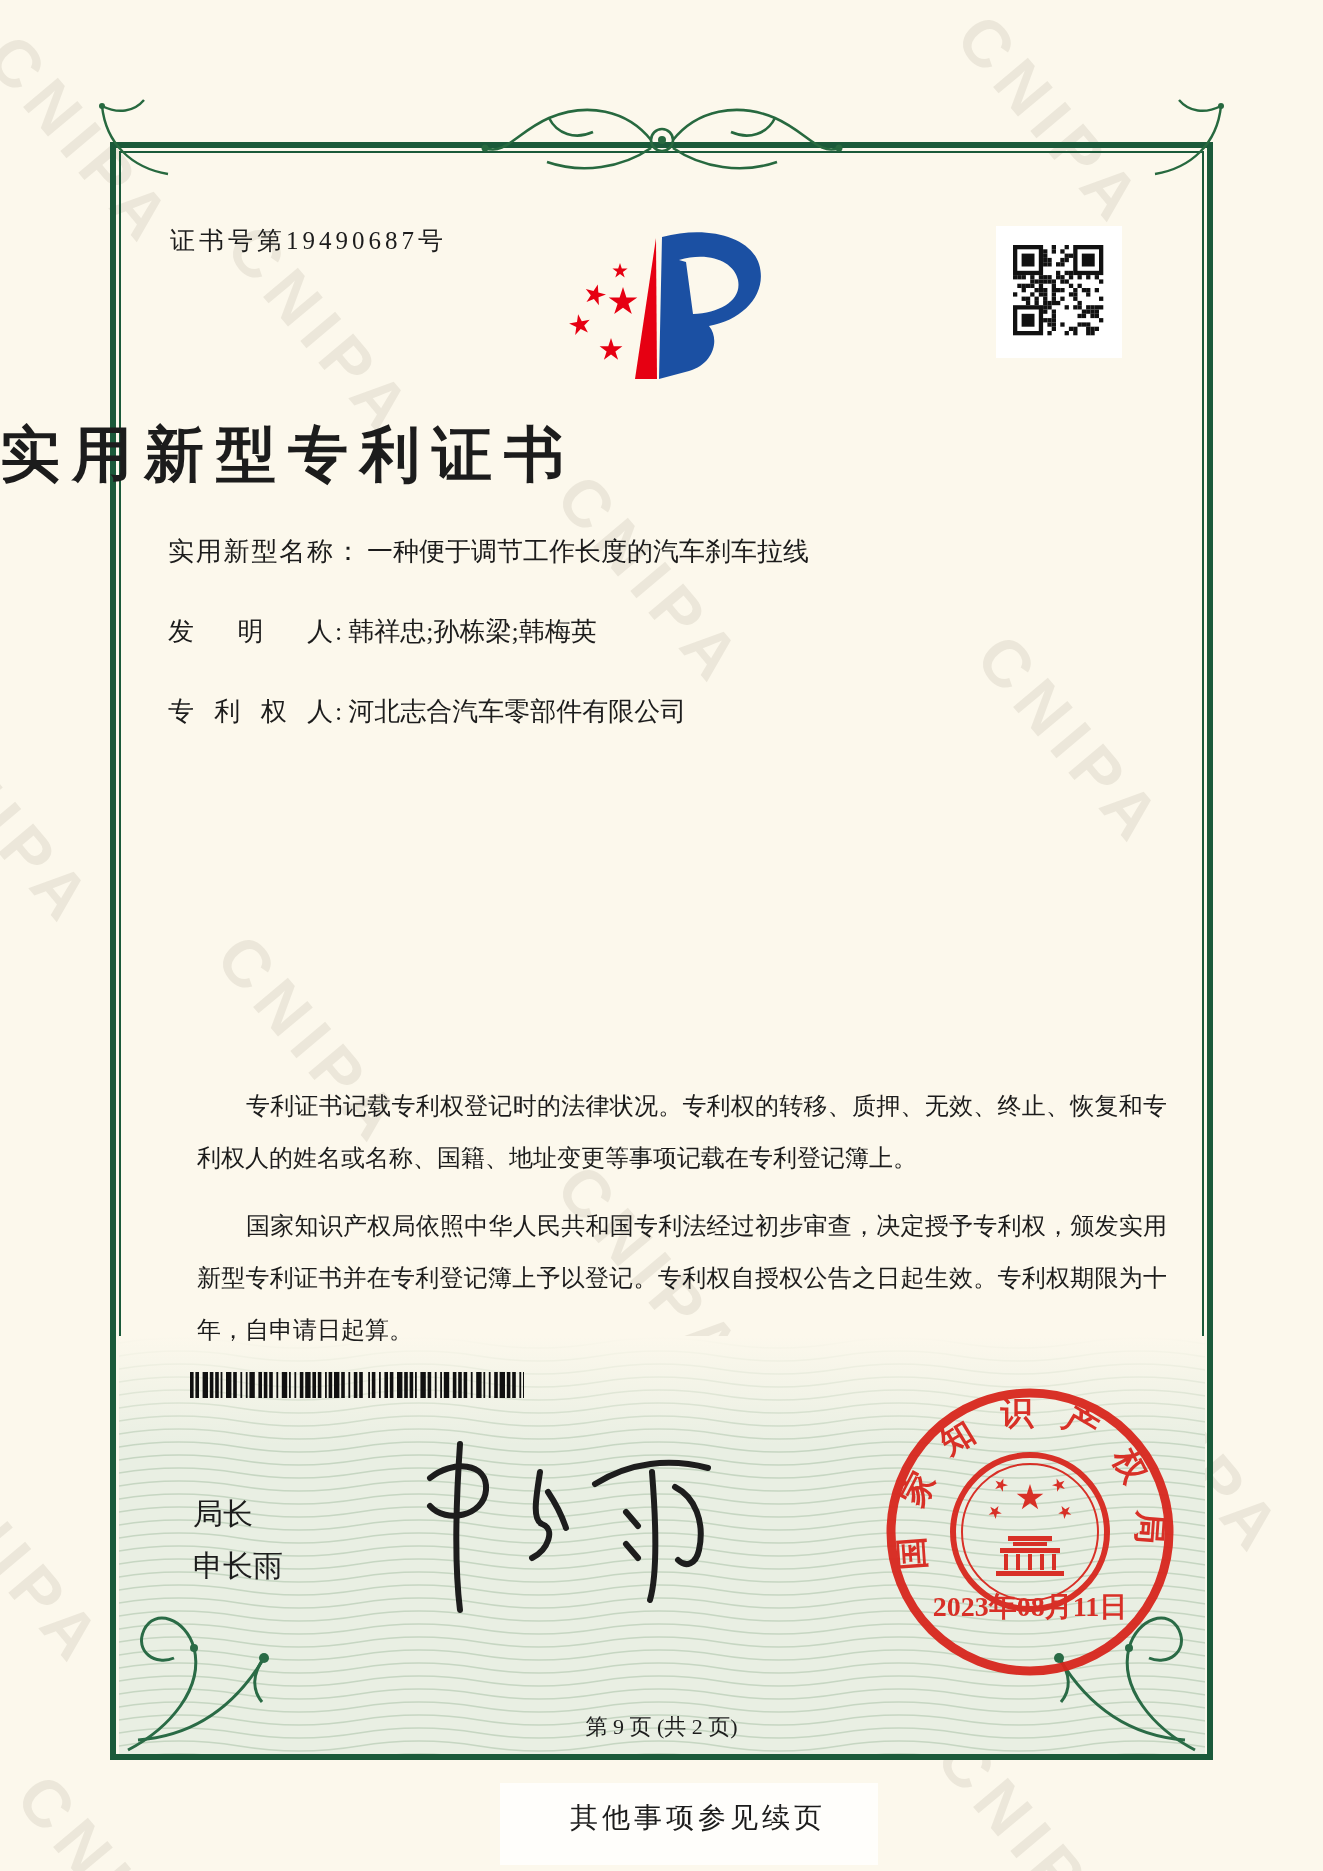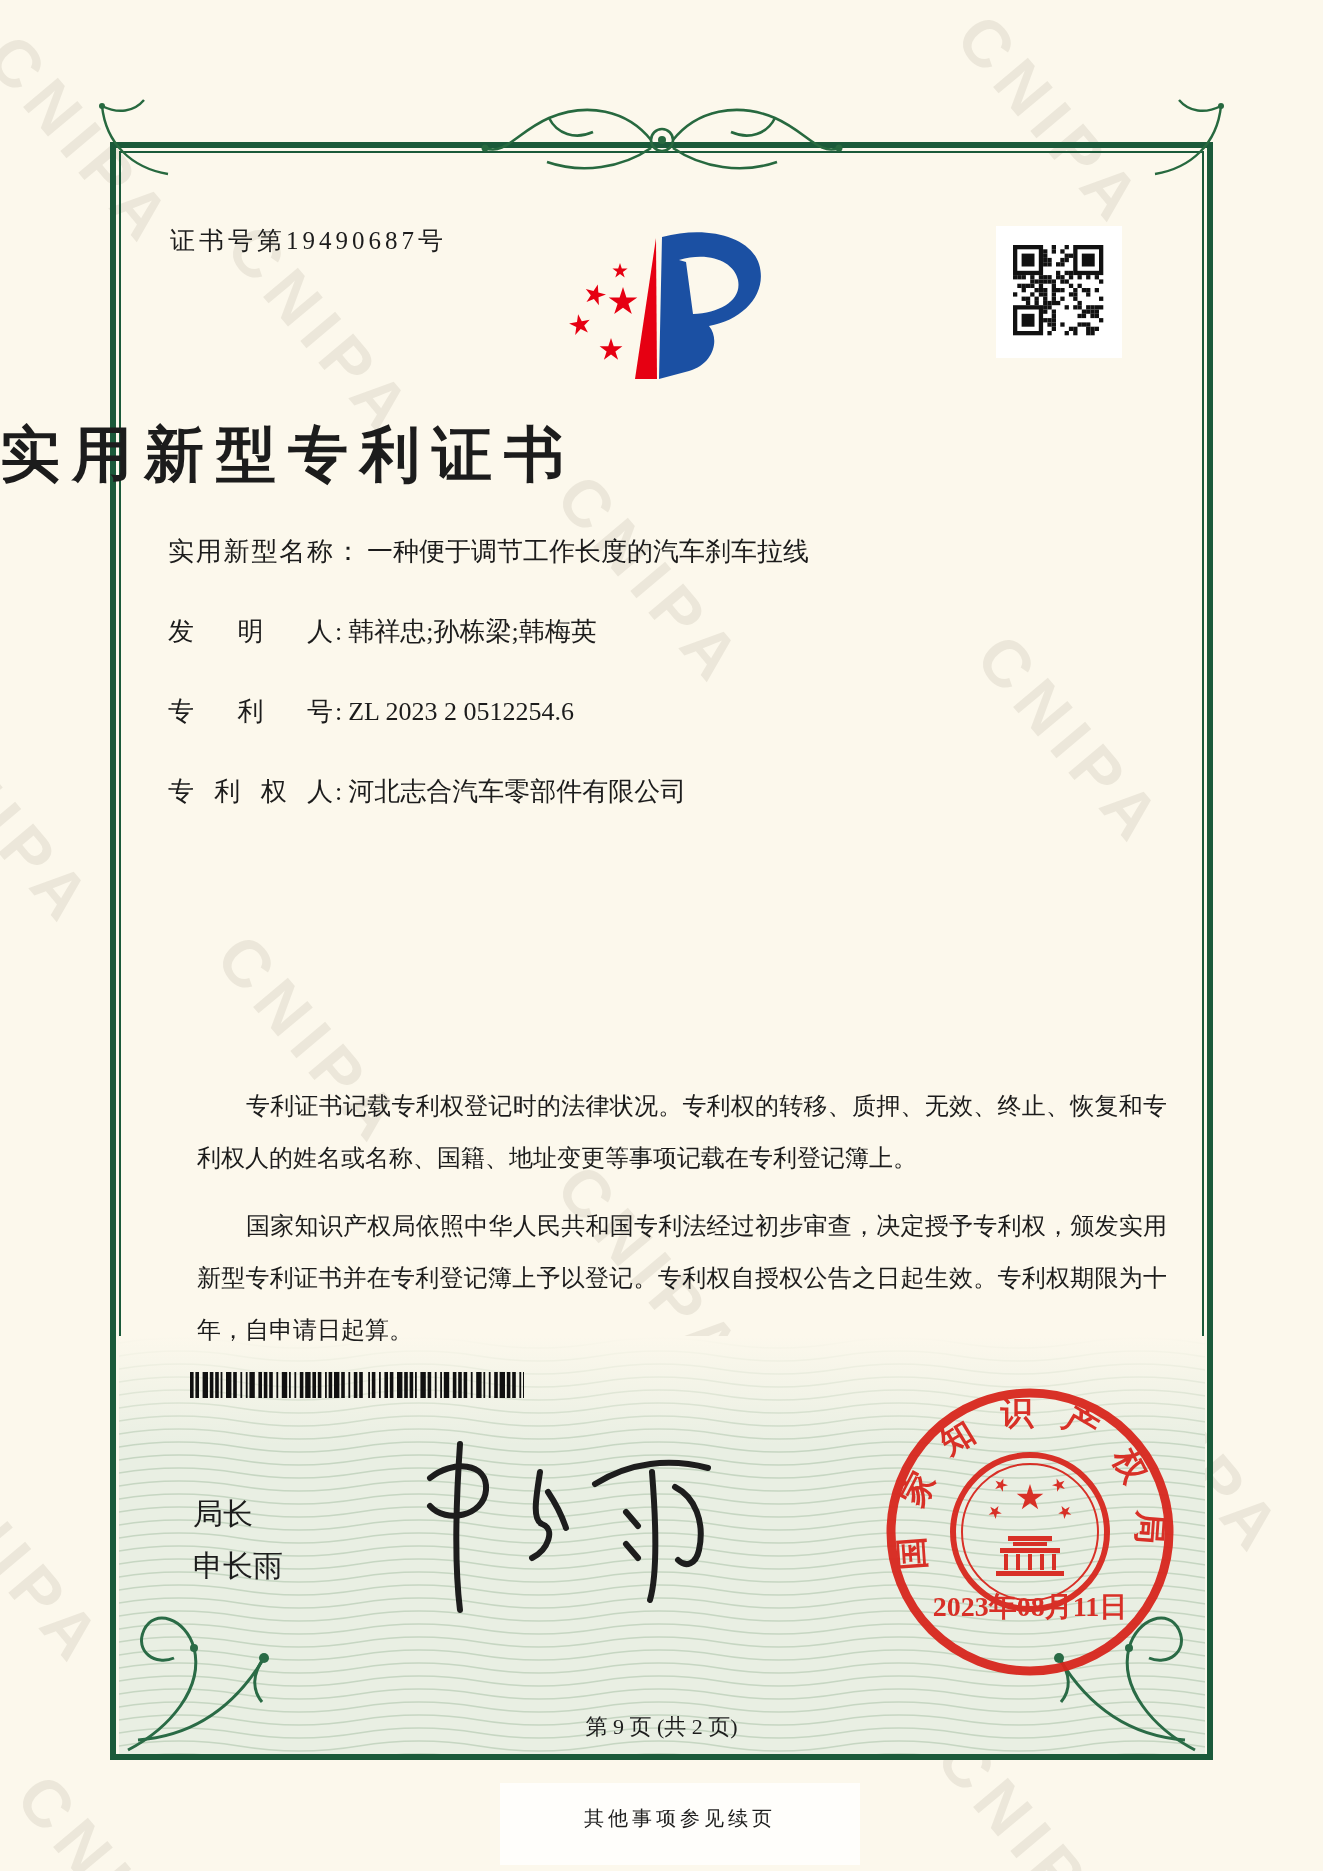--- a/index.html
+++ b/index.html
@@ -38,21 +38,21 @@
   #barcode{left:190px;top:1372px;z-index:3;}
   #signer{left:193px;top:1488px;z-index:3;font-family:"Liberation Sans","DejaVu Sans",sans-serif;
           font-size:30px;line-height:52px;}
   #signature{left:390px;top:1432px;z-index:3;}
   #qr{left:996px;top:226px;z-index:3;}
   #logo{left:558px;top:218px;z-index:3;}
   #seal{left:884px;top:1386px;z-index:4;opacity:0.94;}
   #waves{left:119px;top:1336px;z-index:2;}
   #page-info{left:0;right:0;top:1712px;text-align:center;font-size:22px;z-index:3;}
   #continuation{left:500px;top:1783px;width:360px;height:82px;background:#fffefb;z-index:2;
-                text-align:center;line-height:70px;font-size:20px;letter-spacing:4px;}
+                text-align:center;line-height:70px;font-size:28px;letter-spacing:4px;padding-left:18px;}
   .orn{z-index:2;}
   svg{display:block;}
 </style>
 </head>
 <body>
 
 <div id="page">
 
   <div id="watermarks">
       <div class="wm" style="left: 30px; top: 20px;">CNIPA</div>
@@ -295,23 +295,20 @@
   <div id="title" class="abs">实用新型专利证书</div>
 
   <div id="fields" class="abs">
     <div class="frow">
       <span class="flabel">实用新型名称</span><span class="fsep">：</span><span>一种便于调节工作长度的汽车刹车拉线</span>
     </div>
     <div class="frow">
       <span class="flabel">发明人</span><span class="fsep">:</span><span>韩祥忠;孙栋梁;韩梅英</span>
     </div>
     <div class="frow">
-      <span class="flabel">专利号</span><span class="fsep">:</span><span>ZL 2023 2 0512254.6</span>
-    </div>
-    <div class="frow">
       <span class="flabel">专利权人</span><span class="fsep">:</span><span>河北志合汽车零部件有限公司</span>
     </div>
   </div>
 
   <div id="paragraphs" class="abs">
     <p>专利证书记载专利权登记时的法律状况。专利权的转移、质押、无效、终止、恢复和专利权人的姓名或名称、国籍、地址变更等事项记载在专利登记簿上。</p>
     <p>国家知识产权局依照中华人民共和国专利法经过初步审查，决定授予专利权，颁发实用新型专利证书并在专利登记簿上予以登记。专利权自授权公告之日起生效。专利权期限为十年，自申请日起算。</p>
   </div>
 
   <svg id="barcode" class="abs" width="336" height="26" viewBox="0 0 336 26">

